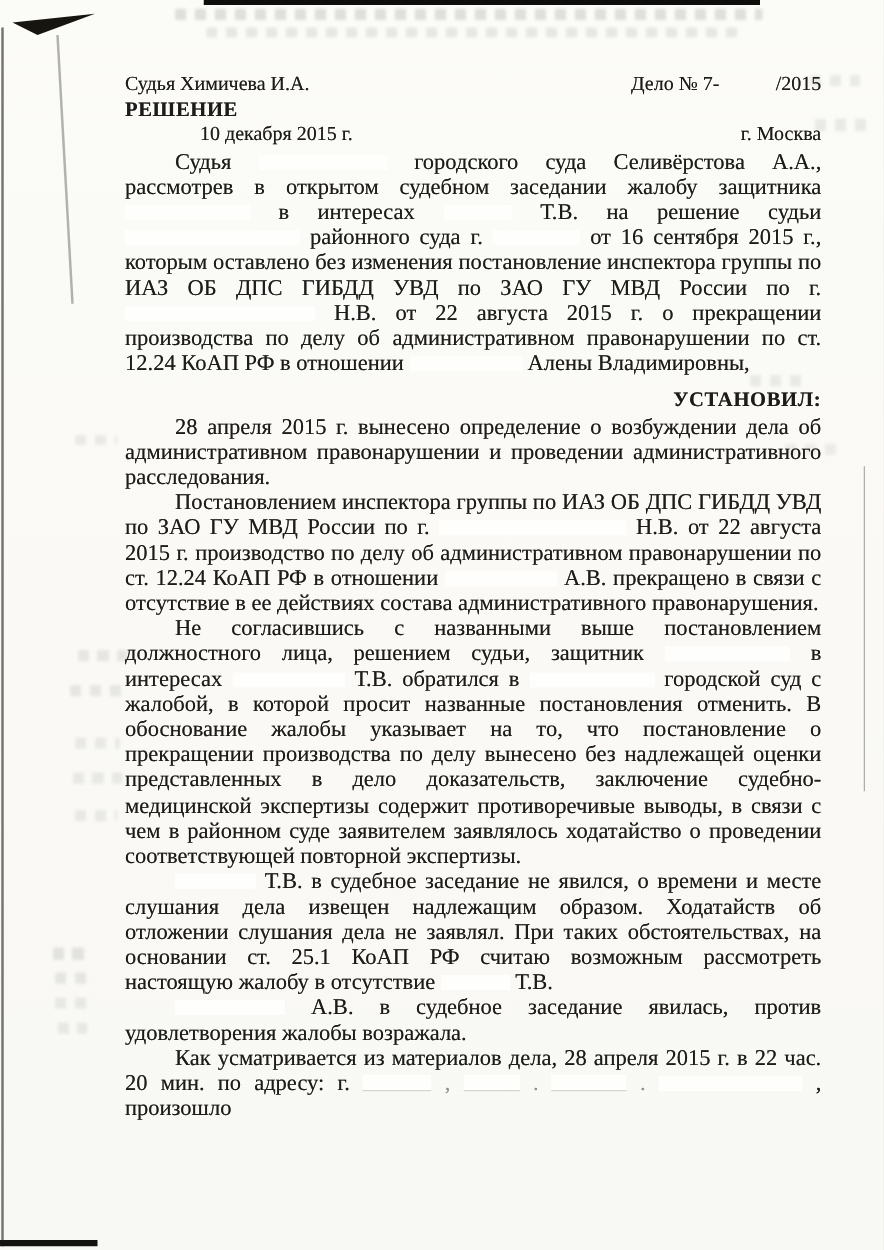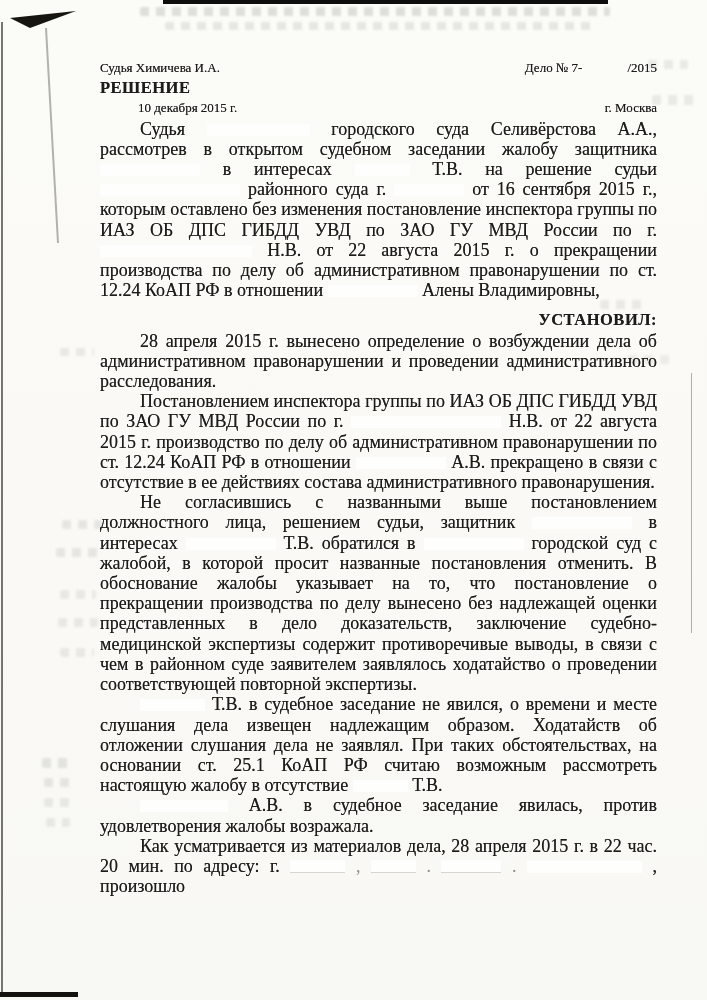--- a/index.html
+++ b/index.html
@@ -5,22 +5,22 @@
   html,body{margin:0;padding:0;background:#e8e8e4;}
   .page{
     position:relative;width:707px;height:1000px;overflow:hidden;
     background:linear-gradient(180deg,#fbfbf8 0%,#faf9f6 55%,#f8f8f4 100%);
     font-family:"Liberation Serif","DejaVu Serif",serif;
     color:#1d1c1a;
     text-shadow:0 0 .5px rgba(45,44,40,.75);
   }
   .content{position:absolute;left:100px;top:58px;width:557px;}
   .row{display:flex;justify-content:space-between;align-items:baseline;
-       font-size:13px;line-height:20.2px;}
-  .indent40{margin-left:38px;}
+       font-size:16px;line-height:20.2px;}
+  .indent40{margin-left:60px;}
   .doc-title{text-align:left;font-weight:bold;font-size:16.5px;
        letter-spacing:.5px;line-height:20.2px;}
   .para{margin:0;text-align:justify;text-indent:40px;
        font-size:18px;line-height:20.2px;}
   .para-heading{text-align:right;text-indent:0;font-weight:bold;
        font-size:16.5px;letter-spacing:.5px;margin:10px 0 0;}
   .gap{display:inline-block;height:12px;vertical-align:-1px;
        background:rgba(255,255,255,.78);}
   .gap.marked{border-bottom:1px solid rgba(150,148,140,.38);}
   .nowrap{white-space:nowrap;}

